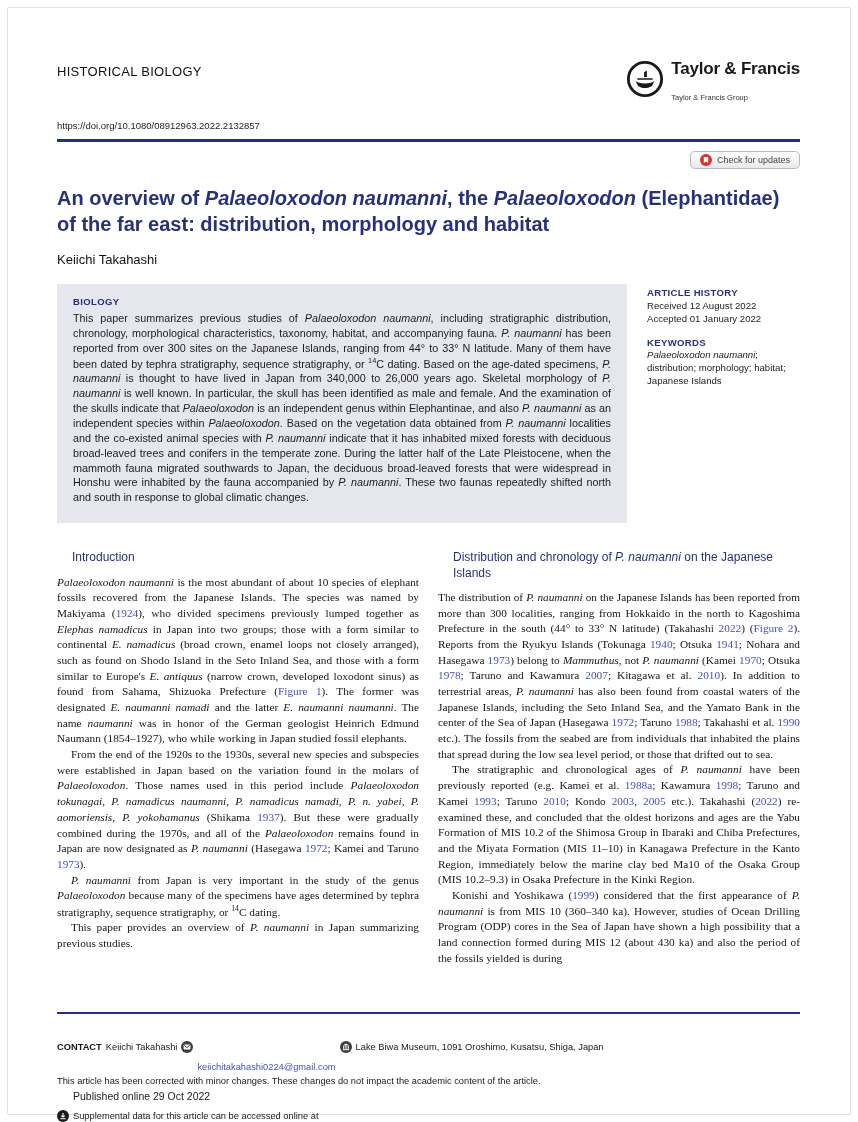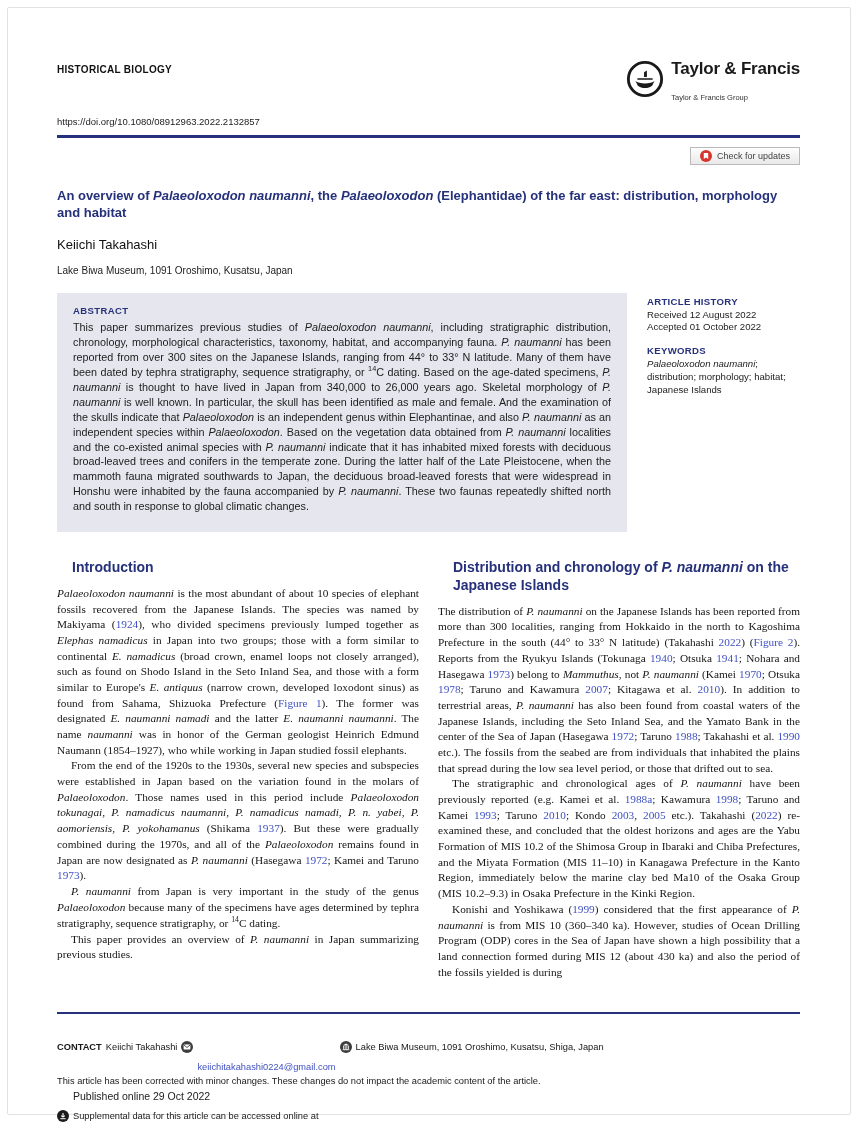--- a/index.html
+++ b/index.html
@@ -13,46 +13,46 @@
   body{
     background:#fff;
     font-family:"Liberation Sans",sans-serif;
     color:var(--text);
     position:relative;
   }
   .page-frame{position:absolute;inset:7px;border:1px solid #e2e2e2;border-radius:2px;pointer-events:none;}
   .content{padding:64px 58px 0 57px;}
   
   .hdr{display:flex;justify-content:space-between;align-items:flex-start;}
-  .journal-name{font-size:10px;font-weight:bold;letter-spacing:.3px;color:#111;}
+  .journal-name{font-size:13px;font-weight:normal;letter-spacing:.3px;color:#111;}
   .journal-doi{font-size:9.5px;color:#222;margin-top:3px;}
   .logo{display:flex;align-items:flex-end;gap:7px;margin-top:-4px;}
   .logo-text .tf{font-size:17px;font-weight:600;letter-spacing:-.2px;color:#1a1a1a;line-height:1;}
   .logo-text .tfg{font-size:7.5px;color:#333;margin-top:16px;}
   .rule{height:3px;background:var(--navy);margin-top:8px;}
   .check-row{display:flex;justify-content:flex-end;margin-top:9px;}
   .check-btn{display:inline-flex;align-items:center;gap:5px;border:1px solid #b9b9b9;
-    background:linear-gradient(#fefefe,#e9e9e9);border-radius:0;padding:2px 9px;
+    background:linear-gradient(#fefefe,#e9e9e9);border-radius:5px;padding:2px 9px;
     font-size:9px;color:#444;cursor:pointer;}
   
-  .title{margin-top:23px;font-size:13px;line-height:1.3;font-weight:bold;color:var(--navy);max-width:750px;}
+  .title{margin-top:16px;font-size:20px;line-height:1.3;font-weight:bold;color:var(--navy);max-width:750px;}
   .author{margin-top:15px;font-size:13px;color:#111;}
   .affil{margin-top:13px;font-size:10px;color:#222;}
   
   .abs-row{display:flex;gap:20px;margin-top:17px;}
   .abs-box{background:var(--abs-bg);width:570px;padding:12px 16px 18px 16px;}
   .abs-label{font-size:9.5px;font-weight:bold;color:var(--navy);letter-spacing:.4px;}
   .abs-text{margin-top:4px;font-size:10.8px;line-height:1.38;text-align:justify;color:#1c1c1c;}
   .side{width:152px;padding-top:3px;font-size:9.6px;line-height:1.34;color:#1c1c1c;}
   .side-label{font-weight:bold;color:var(--navy);letter-spacing:.3px;}
   .side-block+.side-block{margin-top:11px;}
   
   .cols{display:flex;gap:19px;margin-top:27px;height:468px;overflow:hidden;}
   .col{flex:1;min-width:0;}
-  .sec-h{font-size:14px;font-weight:bold;color:var(--navy);line-height:1.28;margin-bottom:9px;padding-left:15px;}
+  .sec-h{font-size:12px;font-weight:normal;color:var(--navy);line-height:1.28;margin-bottom:9px;padding-left:15px;}
   .col p{font-family:"Liberation Serif",serif;font-size:11.3px;line-height:1.39;text-align:justify;color:#151515;}
   .col p.indent{text-indent:14px;}
   .seg-i{font-style:italic;}
   .seg-l{color:var(--link);}
   sup{font-size:.68em;}
   
   .footer{position:absolute;left:57px;right:58px;top:1012px;}
   .foot-rule{height:2px;background:var(--navy);}
   .foot-line{font-size:9.3px;color:#181818;margin-top:7px;display:flex;align-items:center;gap:4px;flex-wrap:wrap;}
   .foot-line.tight{margin-top:4px;}
@@ -99,32 +99,31 @@
           <circle cx="6" cy="6" r="6" fill="#d6342c"></circle>
           <path d="M3.8 3h4.4v6L6 7.4 3.8 9z" fill="#fff"></path>
         </svg>
       </span>
       <span>Check for updates</span>
     </span>
   </div>
 
   <h1 class="title"><span>An overview of </span><span class="seg-i">Palaeoloxodon naumanni</span><span>, the </span><span class="seg-i">Palaeoloxodon</span><span> (Elephantidae) of the far east: distribution, morphology and habitat</span></h1>
   <div class="author">Keiichi Takahashi</div>
-  <div class="affil">Lake Biwa Museum, 1091 Oroshimo, Kusatsu, Japan</div>
 
   <div class="abs-row">
     <div class="abs-box">
-      <div class="abs-label">ABSTRACT</div>
+      <div class="abs-label">BIOLOGY</div>
       <div class="abs-text"><span>This paper summarizes previous studies of </span><span class="seg-i">Palaeoloxodon naumanni</span><span>, including stratigraphic distribution, chronology, morphological characteristics, taxonomy, habitat, and accompanying fauna. </span><span class="seg-i">P. naumanni</span><span> has been reported from over 300 sites on the Japanese Islands, ranging from 44° to 33° N latitude. Many of them have been dated by tephra stratigraphy, sequence stratigraphy, or </span><sup>14</sup><span>C dating. Based on the age-dated specimens, </span><span class="seg-i">P. naumanni</span><span> is thought to have lived in Japan from 340,000 to 26,000 years ago. Skeletal morphology of </span><span class="seg-i">P. naumanni</span><span> is well known. In particular, the skull has been identified as male and female. And the examination of the skulls indicate that </span><span class="seg-i">Palaeoloxodon</span><span> is an independent genus within Elephantinae, and also </span><span class="seg-i">P. naumanni</span><span> as an independent species within </span><span class="seg-i">Palaeoloxodon</span><span>. Based on the vegetation data obtained from </span><span class="seg-i">P. naumanni</span><span> localities and the co-existed animal species with </span><span class="seg-i">P. naumanni</span><span> indicate that it has inhabited mixed forests with deciduous broad-leaved trees and conifers in the temperate zone. During the latter half of the Late Pleistocene, when the mammoth fauna migrated southwards to Japan, the deciduous broad-leaved forests that were widespread in Honshu were inhabited by the fauna accompanied by </span><span class="seg-i">P. naumanni</span><span>. These two faunas repeatedly shifted north and south in response to global climatic changes.</span></div>
     </div>
     <div class="side">
       <div class="side-block">
         <div class="side-label">ARTICLE HISTORY</div>
         <div>Received 12 August 2022</div>
-        <div>Accepted 01 October 2022</div>
+        <div>Accepted 01 January 2022</div>
       </div>
       <div class="side-block">
         <div class="side-label">KEYWORDS</div>
         <div><span class="seg-i">Palaeoloxodon naumanni</span><span>; distribution; morphology; habitat; Japanese Islands</span></div>
       </div>
     </div>
   </div>
 
   <div class="cols">
     <div class="col">

